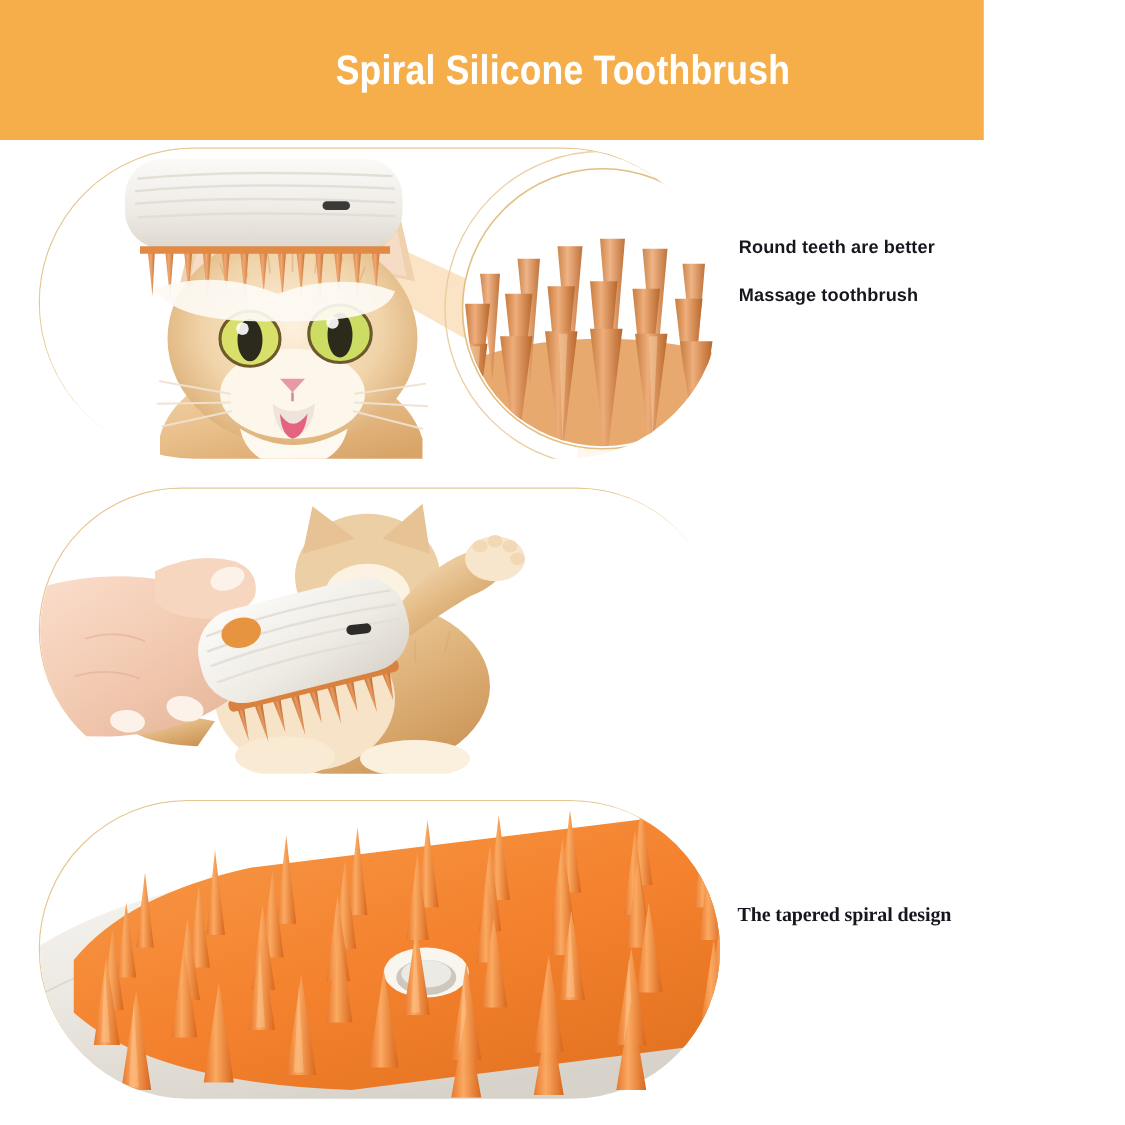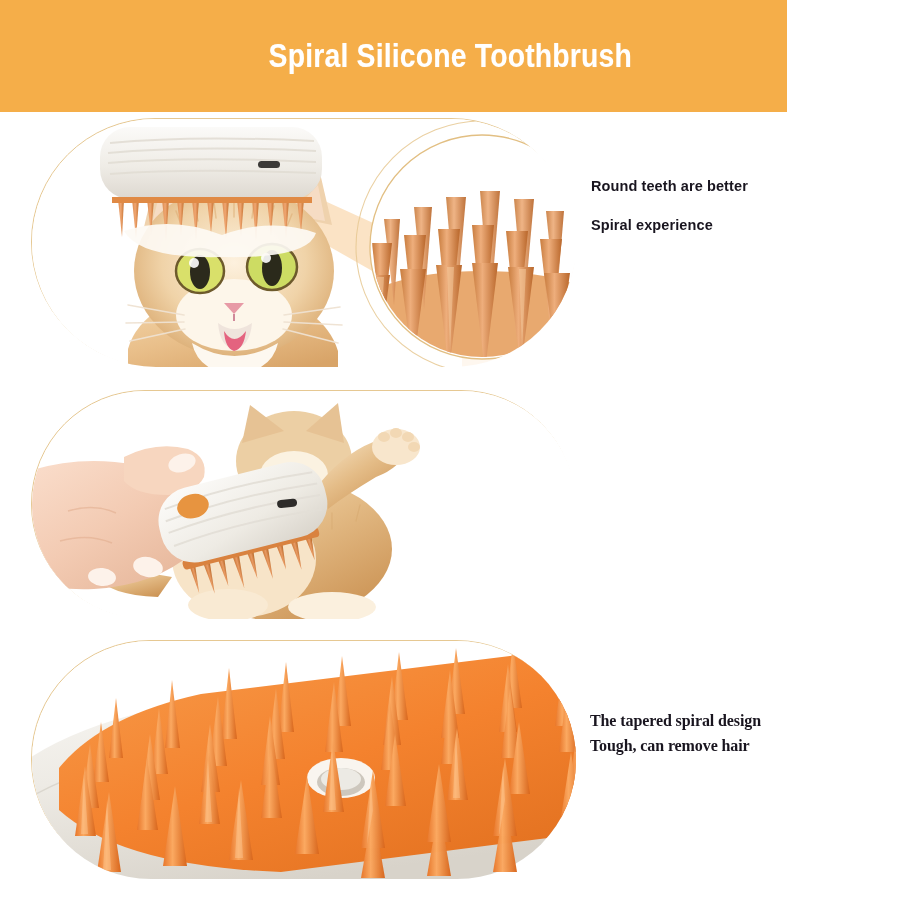--- a/index.html
+++ b/index.html
@@ -49,21 +49,21 @@
   .row3 .frame{height:238px;border-radius:119px;}
 
   .clipwrap{position:absolute;inset:0;overflow:visible;}
 
   
   .copy{position:absolute;}
   .copy1{left:591px;top:60px;}
   .copy2{left:589px;top:85px;}
   .copy3{left:590px;top:68px;}
 
-  .line{color:#19151f;font-weight:bold;white-space:nowrap;}
+  .line{color:#19151f;font-weight:bold;white-space:nowrap;margin-top:12px;}
   .l-sm{font-size:14.5px;letter-spacing:.1px;}
   .l-md{font-size:17px;letter-spacing:.1px;}
   .l-lg{font-size:16px;letter-spacing:-.1px;line-height:25px;font-family:Liberation Serif, serif;}
   .sp-1{margin-bottom:23px;}
   .sp-2{margin-bottom:26px;}
   .sp-3{margin-bottom:22px;}
 
   svg{display:block;}
 </style>
 </head>
@@ -248,21 +248,21 @@
 
               <circle cx="450" cy="128" r="126" fill="none" stroke="#e6c892" stroke-width="1.1" opacity="0.85"></circle>
             </g>
           </g>
         </svg>
       </div>
     </div>
 
     <div class="copy copy1">
       <div class="line l-sm sp-1">Round teeth are better</div>
-      <div class="line l-sm">Spiral experience</div>
+      <div class="line l-sm">Massage toothbrush</div>
     </div>
   </div>
 
   <div class="row row2">
     <div class="frame">
       <div class="clipwrap">
         <svg width="544" height="228" viewBox="0 0 544 228">
           <defs>
             <clipPath id="pill2">
                 <rect x="0" y="0" width="544" height="228" rx="114" ry="114"></rect>
@@ -483,17 +483,16 @@
             <path d="M330 238 L354 238 L342 170 Z"></path>
             <path d="M396 236 L420 236 L408 166 Z"></path>
             <path d="M462 232 L486 232 L474 160 Z"></path>
           </g>
         </svg>
       </div>
     </div>
 
     <div class="copy copy3">
       <div class="line l-lg">The tapered spiral design</div>
-      <div class="line l-lg">Tough, can remove hair</div>
     </div>
   </div>
 
 </div>
 
 </body></html>

